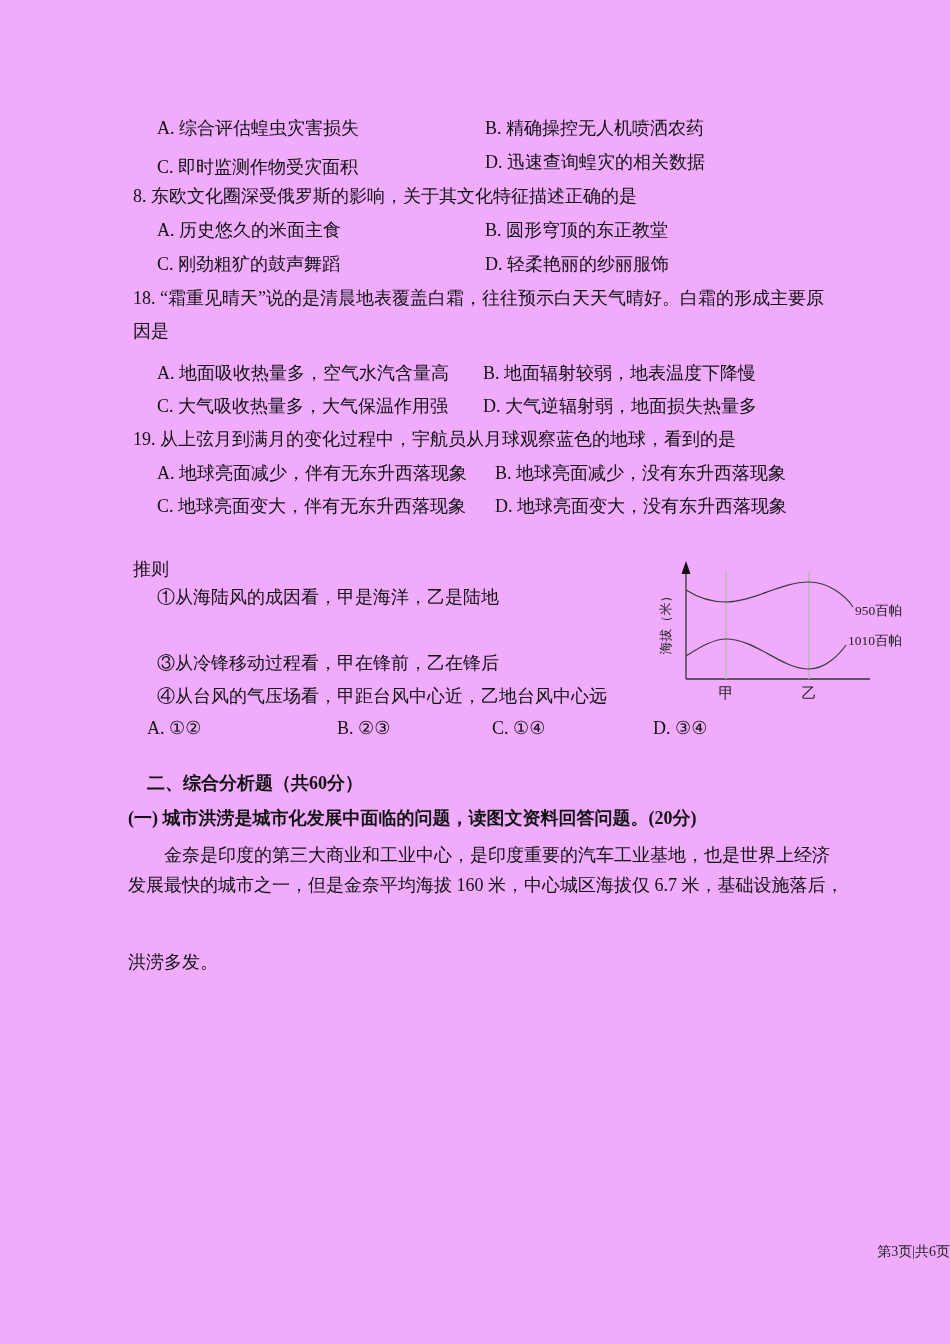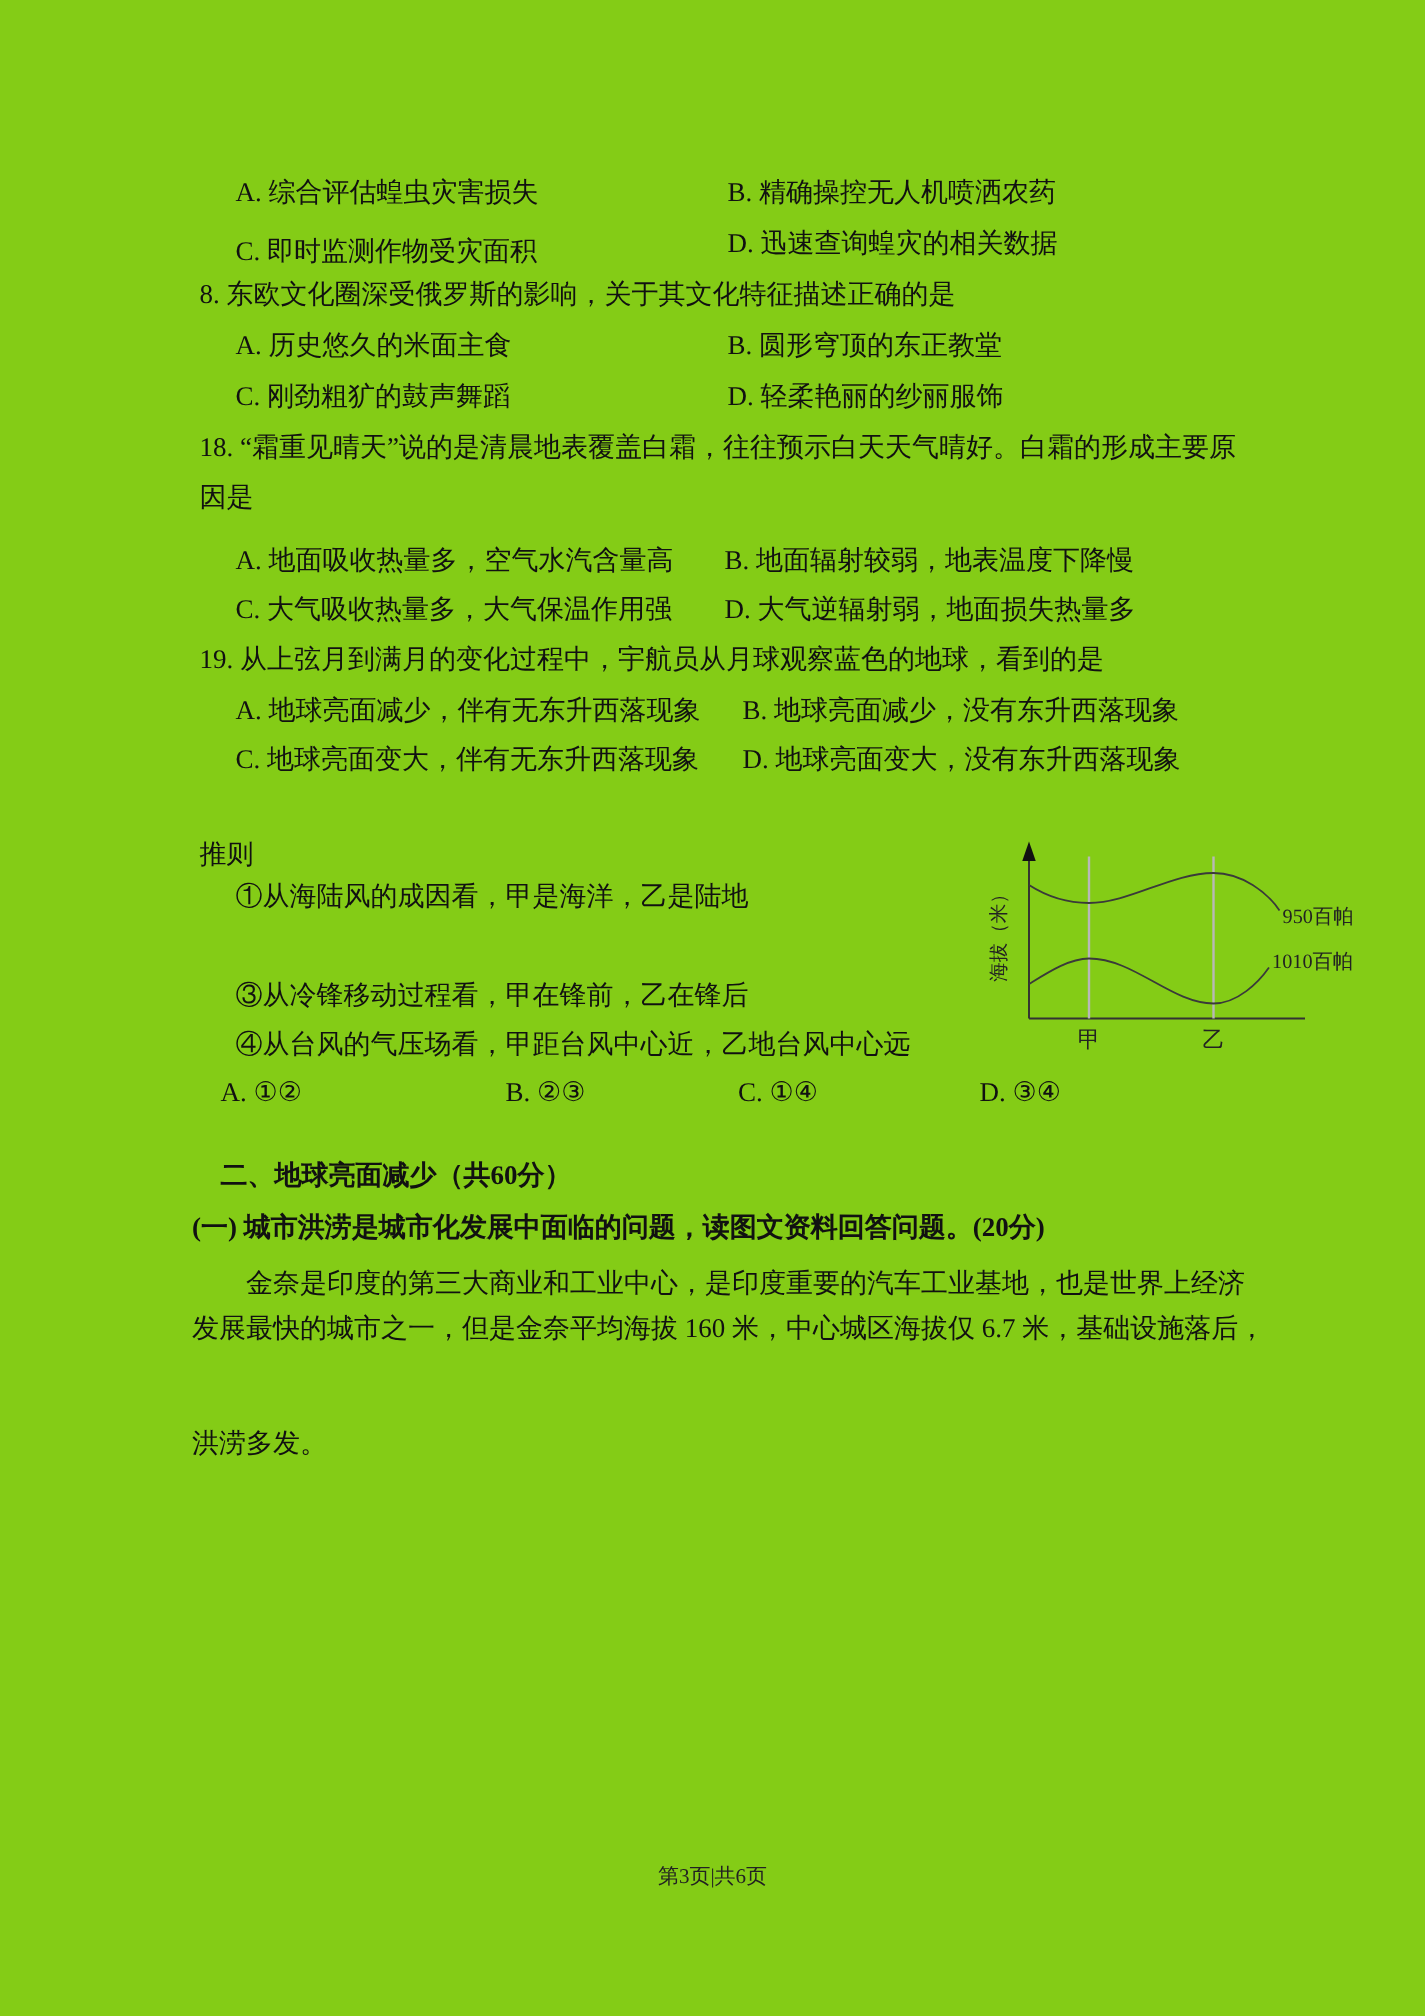--- a/index.html
+++ b/index.html
@@ -1,35 +1,35 @@
 <!DOCTYPE html>
 <html><head>
 <meta charset="utf-8">
 <style>
   html,body{margin:0;padding:0;background:#ffffff;}
   .page{
     position:relative;
     width:950px;height:1344px;
-    background:#84cc16;
+    background:#f0abfc;
     overflow:hidden;
     font-family:"Liberation Serif","DejaVu Serif",serif;
   }
   .t{
     position:absolute;
     font-size:18px;
     line-height:1;
     color:#111;
     white-space:nowrap;
     font-family:"Liberation Serif","DejaVu Serif",serif;
   }
   .b{font-weight:700;}
   .footer{
     position:absolute;
     left:0;width:950px;
-    text-align:center;
+    text-align:right;
     font-size:14px;
     color:#222;
     line-height:1;
   }
   .chart{
     position:absolute;
     left:653px;top:558px;
     width:280px;height:158px;
   }
   .chart svg text{
@@ -89,21 +89,21 @@
       <path d="M33,98 C46,90 60,81 73,81 C103,81 128,111 156,111 C172,111 186,97 193,87" fill="none" stroke="#3a3a3a" stroke-width="1.2"></path>
 
       <text x="202" y="57" font-size="13.5">950百帕</text>
       <text x="195" y="87" font-size="13.5">1010百帕</text>
       <text x="73" y="140" font-size="15" text-anchor="middle">甲</text>
       <text x="156" y="140" font-size="15" text-anchor="middle">乙</text>
       <text x="17" y="64" font-size="13" text-anchor="middle" transform="rotate(-90 17 64)">海拔（米）</text>
     </svg>
   </div>
 
-  <div class="t b" style="left:147px;top:774px">二、地球亮面减少（共60分）</div>
+  <div class="t b" style="left:147px;top:774px">二、综合分析题（共60分）</div>
   <div class="t b" style="left:128px;top:809px">(一) 城市洪涝是城市化发展中面临的问题，读图文资料回答问题。(20分)</div>
   <div class="t" style="left:164px;top:846px">金奈是印度的第三大商业和工业中心，是印度重要的汽车工业基地，也是世界上经济</div>
   <div class="t" style="left:128px;top:876px">发展最快的城市之一，但是金奈平均海拔 160 米，中心城区海拔仅 6.7 米，基础设施落后，</div>
   <div class="t" style="left:128px;top:953px">洪涝多发。</div>
 
   <div class="footer" style="top:1245px">第3页|共6页</div>
 
 </div>
 
 </body></html>

